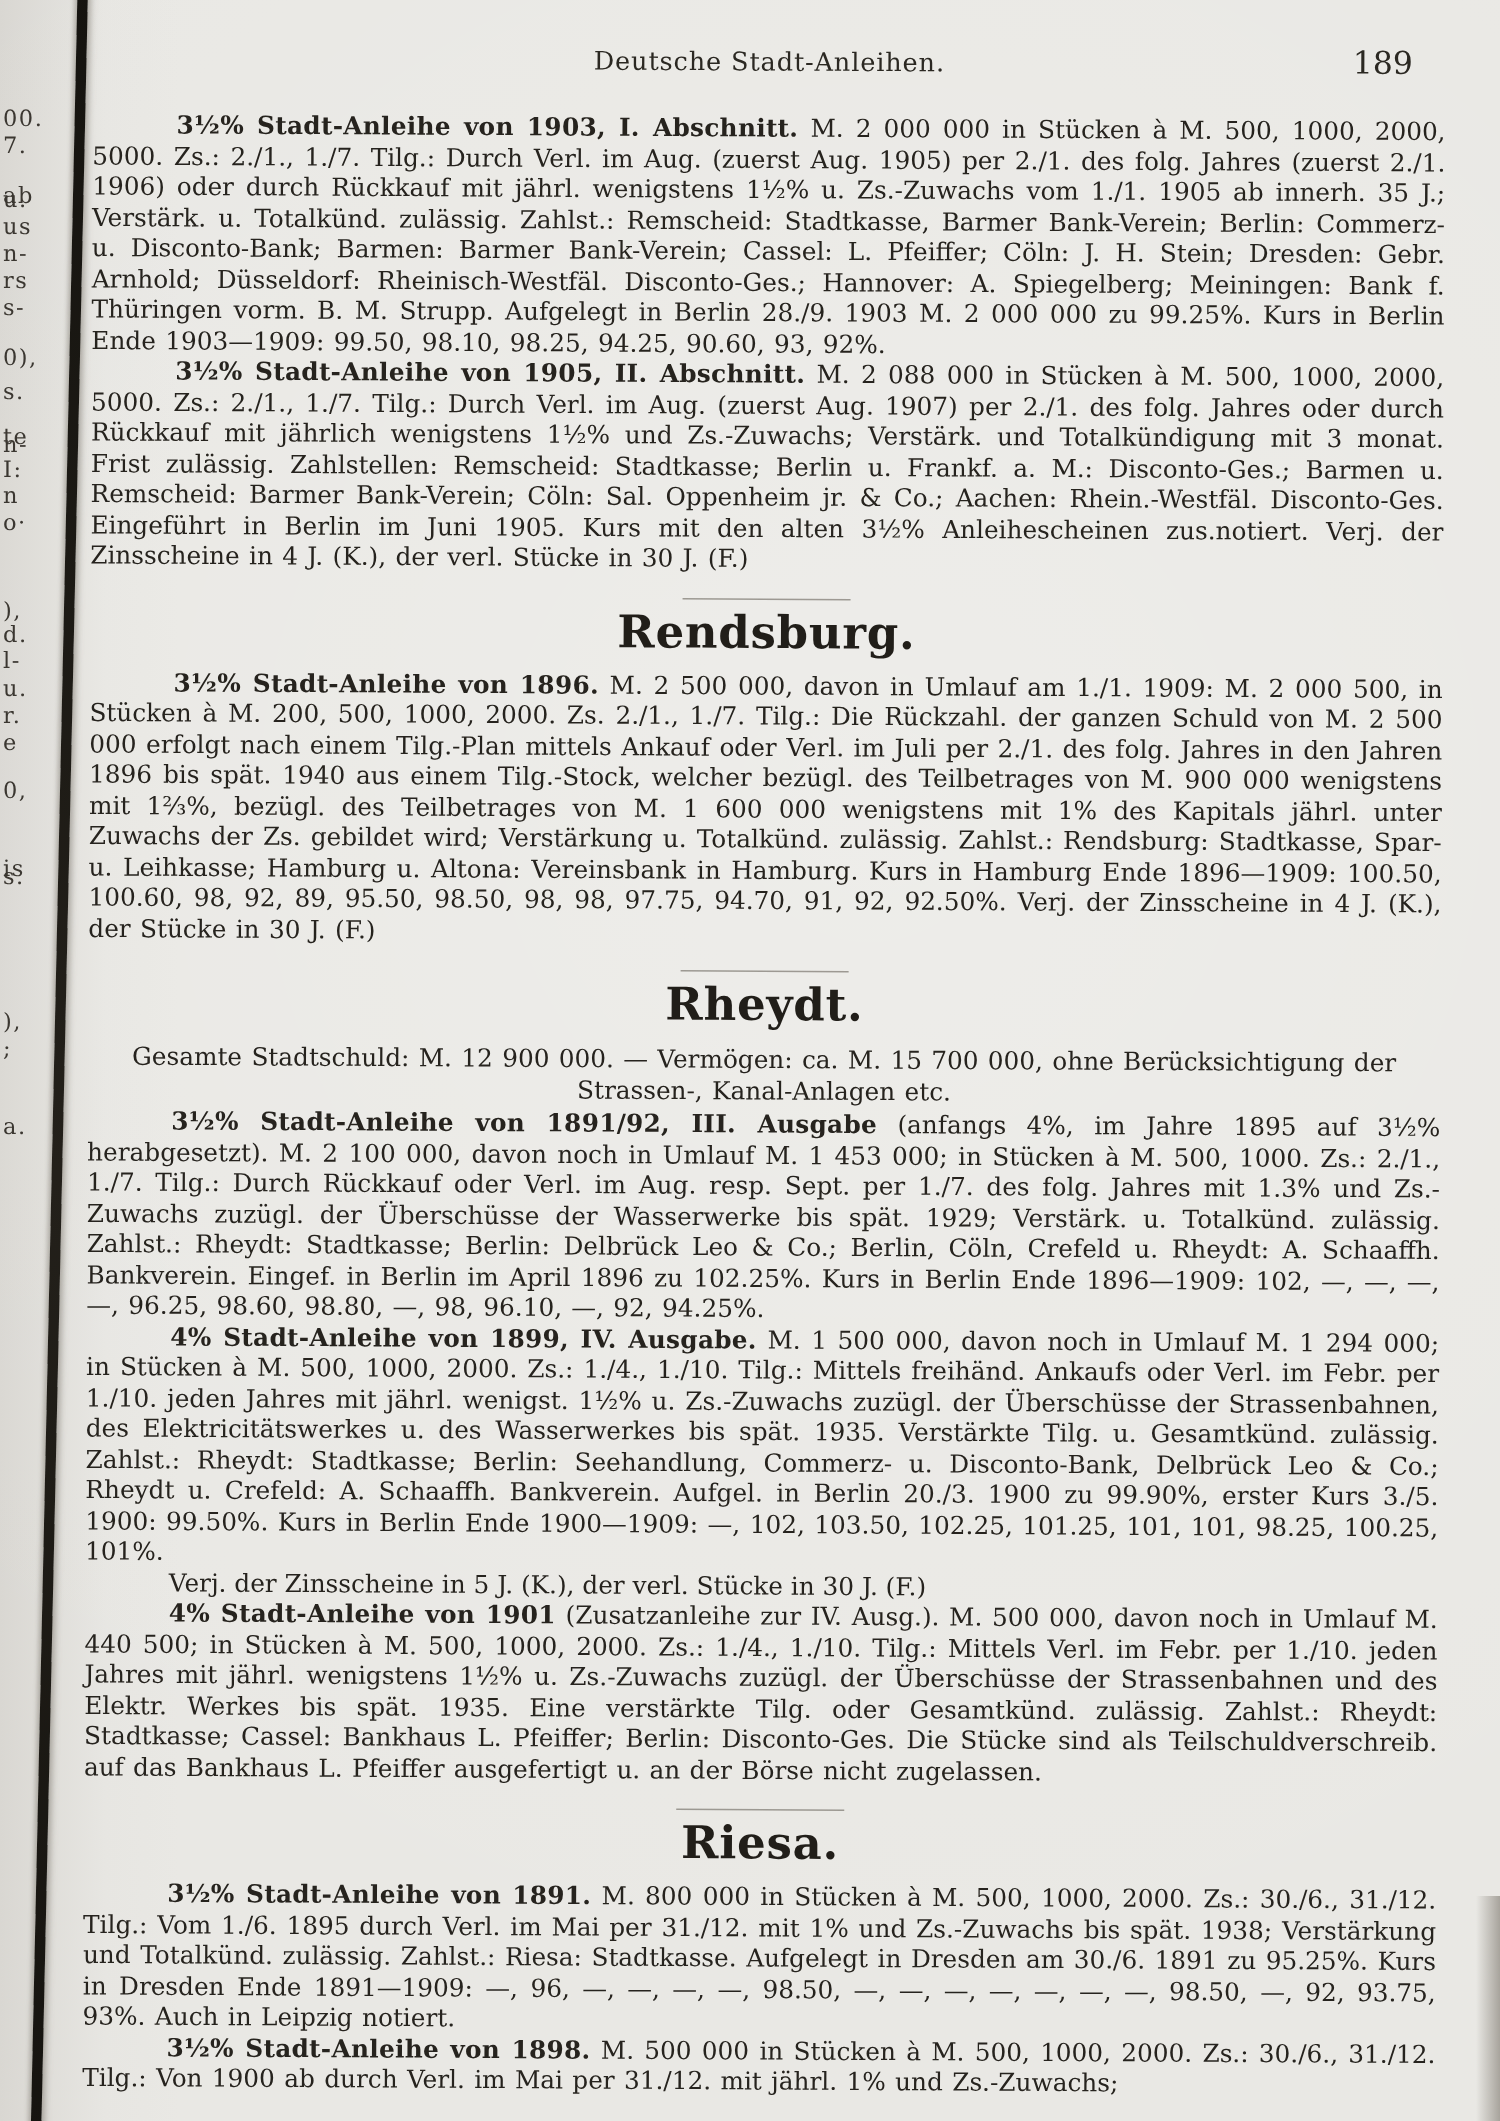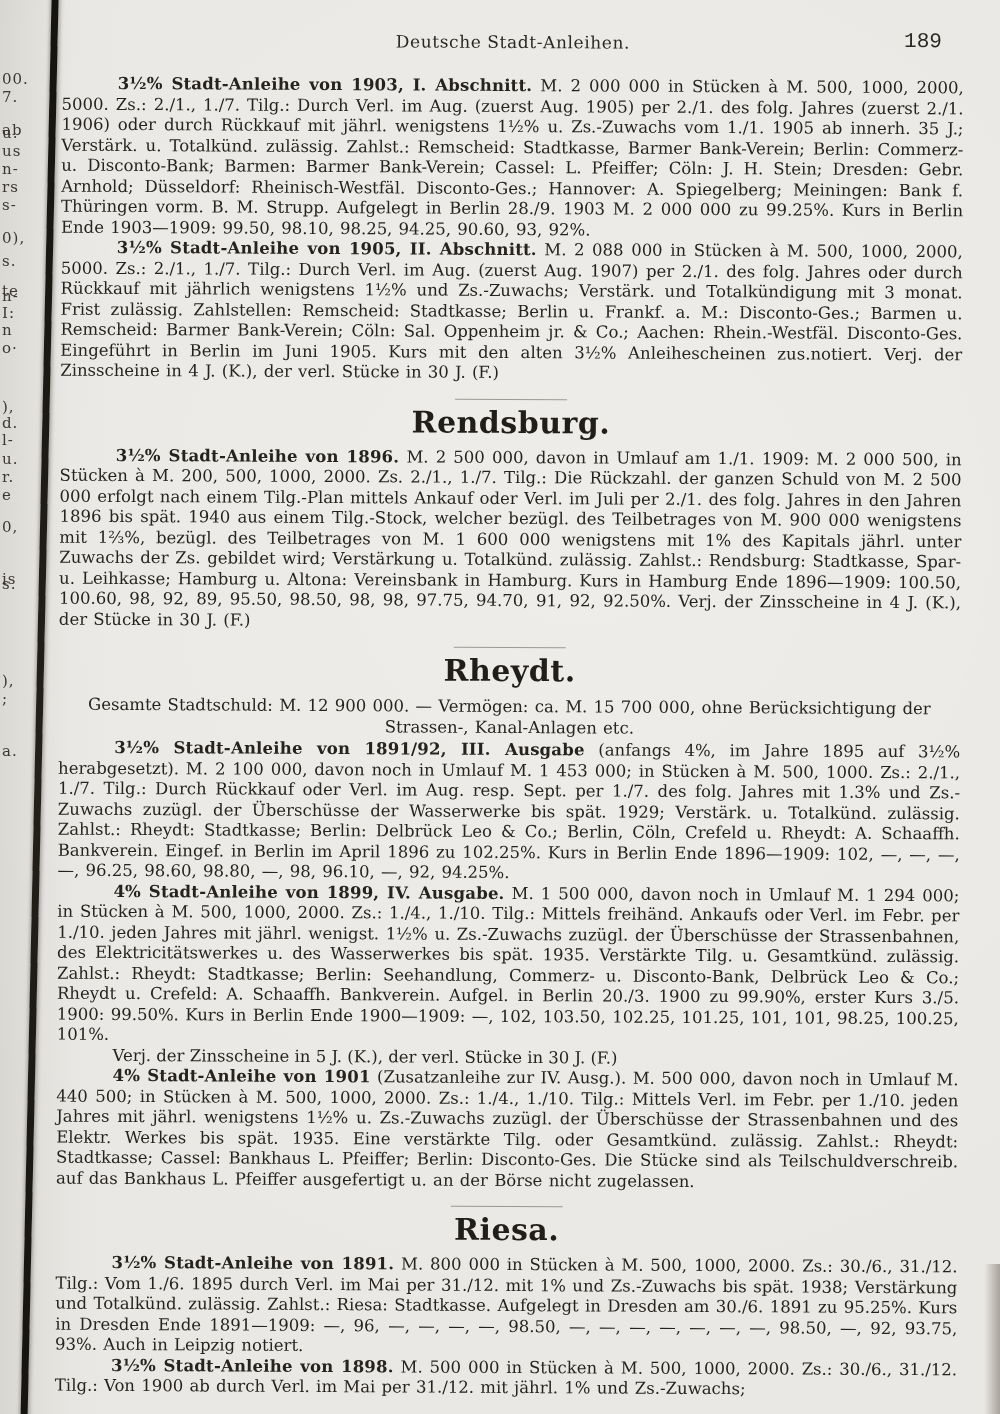--- a/index.html
+++ b/index.html
@@ -33,21 +33,21 @@
   }
   .content{
     position:absolute;left:62px;top:26px;width:902px;
     transform:rotate(0.3deg);transform-origin:50% 0;
   }
   .running-header{position:relative;height:32px;margin-bottom:18px;}
   .rh-title{
     position:absolute;left:0;right:0;text-align:center;top:6px;
     font-size:17px;letter-spacing:.6px;color:#2b2822;
   }
-  .rh-num{position:absolute;right:22px;top:2px;font-size:21px;color:#2b2822;font-family:Liberation Mono, monospace;}
+  .rh-num{position:absolute;right:22px;top:2px;font-size:21px;color:#2b2822;}
   p.bond{
     margin:0;text-align:justify;text-indent:56px;
     font-size:16.5px;line-height:20.5px;word-spacing:1px;
   }
   p.bond .lead{font-weight:bold;letter-spacing:.2px;}
   p.note{margin:0;text-indent:56px;font-size:16.5px;line-height:20.5px;}
   .sep{
     width:112px;margin:15px auto 2px;height:0;
     border-top:1.6px solid #817d76;opacity:.75;
   }

